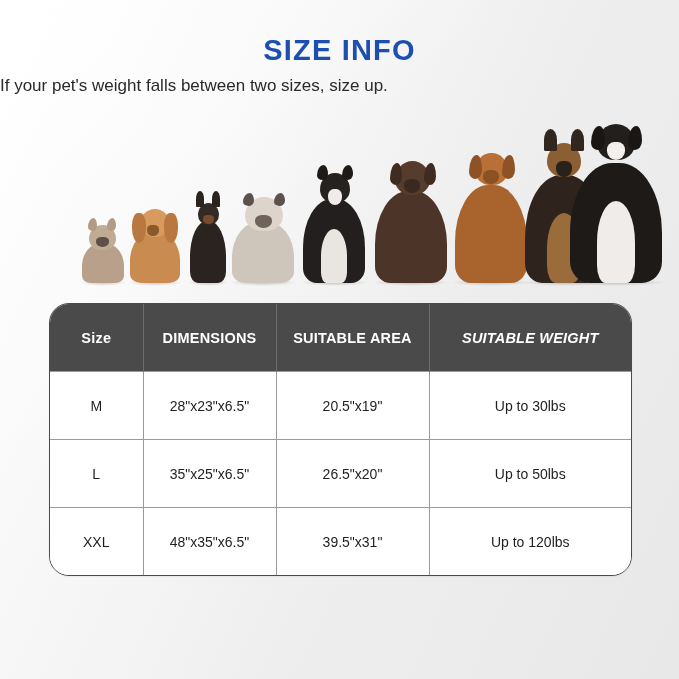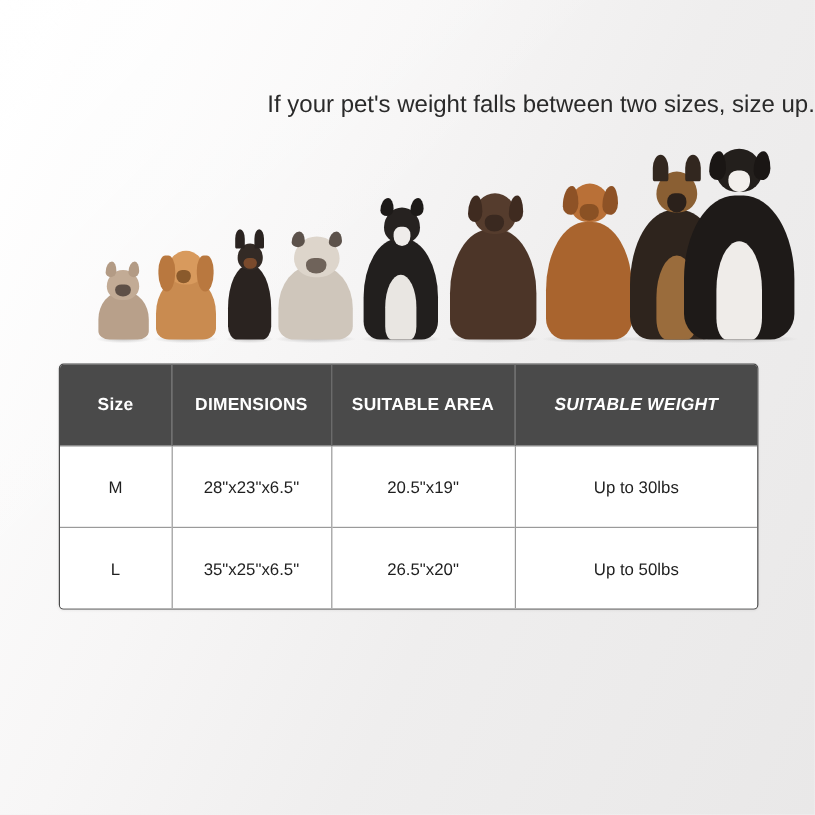--- a/index.html
+++ b/index.html
@@ -44,23 +44,23 @@
     color: #1d4fb0;
     font-size: 29px;
     font-weight: bold;
     letter-spacing: 1.2px;
   }
   .subtitle {
     position: absolute;
     top: 76px;
     left: 0;
     width: 679px;
-    text-align: right;
+    text-align: left;
     color: #2a2a2a;
-    font-size: 20px;
+    font-size: 17px;
   }
 
   
   .dogs {
     position: absolute;
     left: 60px;
     top: 108px;
     width: 570px;
     height: 175px;
   }
@@ -97,21 +97,21 @@
     background: radial-gradient(ellipse at center, rgba(80,80,80,.30), rgba(120,120,120,0) 70%);
   }
 
   
   .table-wrap {
     position: absolute;
     left: 49px;
     top: 303px;
     width: 581px;
     border: 1px solid #4a4a4a;
-    border-radius: 4px;
+    border-radius: 20px;
     overflow: hidden;
     background: #fff;
     box-shadow: 0 1px 2px rgba(0,0,0,.05);
   }
   table {
     border-collapse: collapse;
     width: 100%;
     table-layout: fixed;
   }
   thead th {
@@ -144,20 +144,21 @@
 </head>
 <body>
 
 <div class="page">
 
   <div class="streak s1"></div>
   <div class="streak s2"></div>
   <div class="streak s3"></div>
   <div class="streak s4"></div>
 
+  <div class="title">SIZE INFO</div>
   <div class="subtitle">If your pet's weight falls between two sizes, size up.</div>
 
   <div class="dogs">
 
     <div class="dog" style="left:22px; width:42px; height:62px;">
       <div class="shadow" style="width:46px;"></div>
       <div class="body" style="height:40px; background:#b8a08a;"></div>
       <div class="head" style="left:7px; top:4px; width:27px; height:25px; background:#c2ab95;"></div>
       <div class="ear" style="left:6px; top:-3px; width:9px; height:13px; background:#b39b85;"></div>
       <div class="ear" style="left:25px; top:-3px; width:9px; height:13px; background:#b39b85;"></div>
@@ -263,17 +264,23 @@
           <td>28"x23"x6.5"</td>
           <td>20.5"x19"</td>
           <td>Up to 30lbs</td>
         </tr>
         <tr>
           <td>L</td>
           <td>35"x25"x6.5"</td>
           <td>26.5"x20"</td>
           <td>Up to 50lbs</td>
         </tr>
+        <tr>
+          <td>XXL</td>
+          <td>48"x35"x6.5"</td>
+          <td>39.5"x31"</td>
+          <td>Up to 120lbs</td>
+        </tr>
       </tbody>
     </table>
   </div>
 
 </div>
 
 </body></html>

